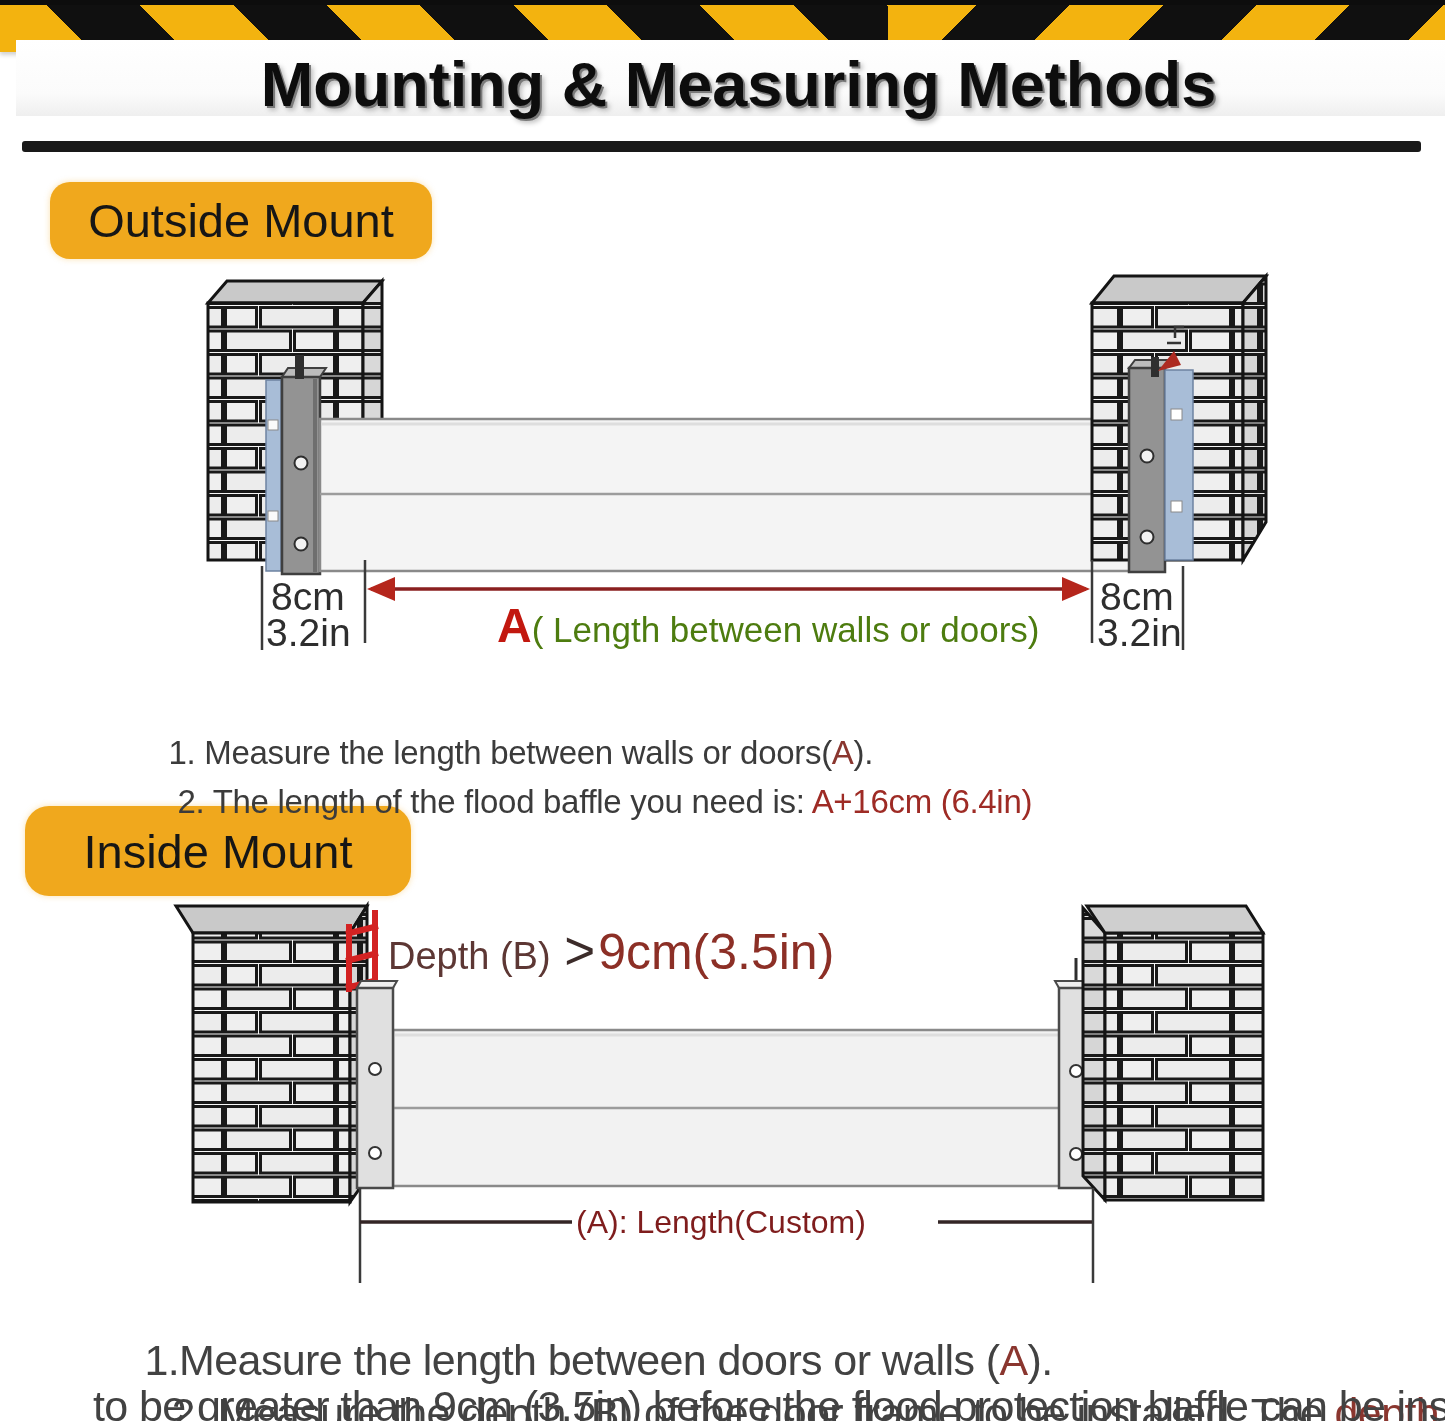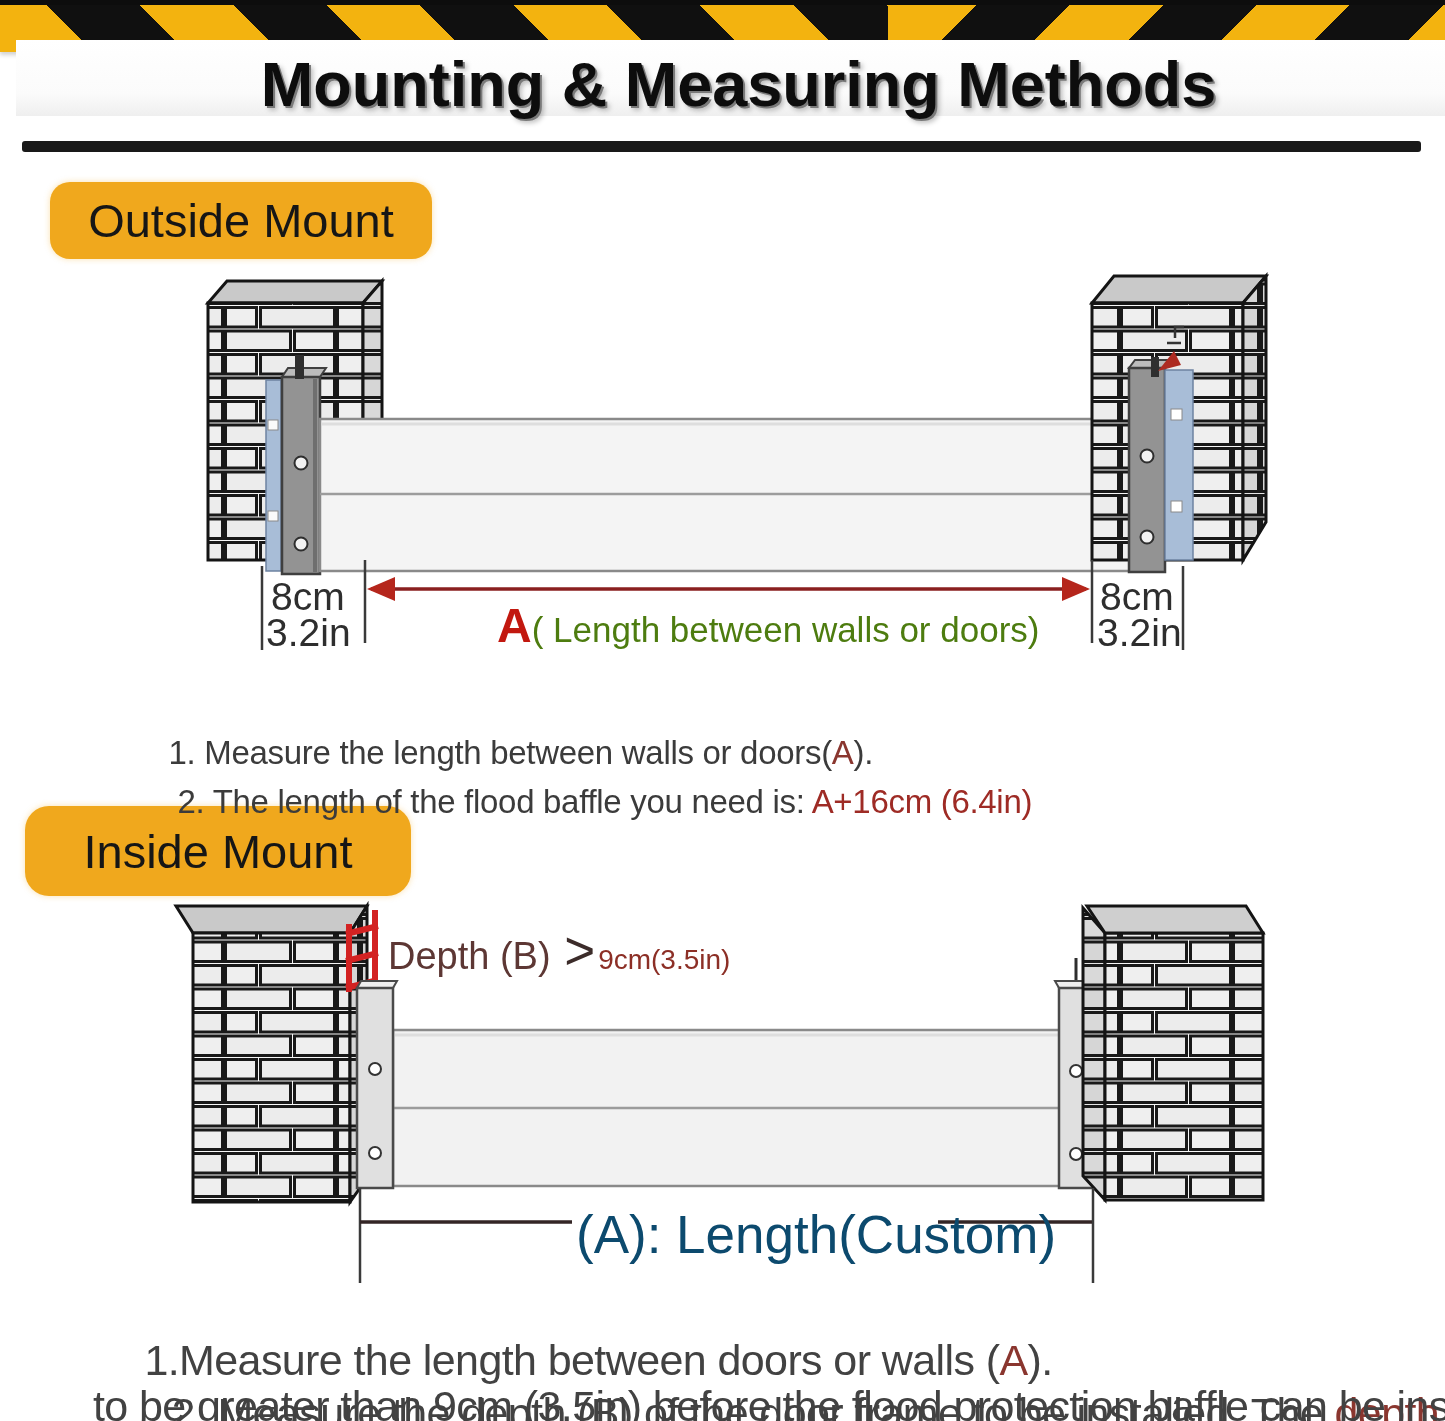--- a/index.html
+++ b/index.html
@@ -33,22 +33,22 @@
   .span-label{left:497px;top:598px;display:flex;align-items:baseline;}
   .span-letter{font-size:48px;font-weight:bold;color:#c2180f;}
   .span-text{font-size:35px;color:#4d7c0f;}
   .instr{font-size:33px;color:#3b3b3b;letter-spacing:-0.3px;}
   .o-step1{left:133px;top:696px;} .o-step2{left:142px;top:745px;}
   .hl-red{color:#9e2b25;}
   .hl-maroon{color:#8a362f;}
   .depth-label{left:388px;top:920px;display:flex;align-items:baseline;}
   .depth-pre{font-size:38px;color:#5d3734;}
   .depth-gt{font-size:53px;color:#3c2c2a;margin:0 3px;}
-  .depth-val{font-size:28px;color:#8c2f26;text-align:right;}
-  .len-label{left:576px;top:1204px;font-size:53px;color:#0c4a6e;}
+  .depth-val{font-size:50px;color:#8c2f26;text-align:right;}
+  .len-label{left:576px;top:1204px;font-size:32px;color:#7f1d1d;}
   .binstr{font-size:43px;color:#424242;letter-spacing:-0.6px;}
   .i-step1{left:99px;top:1287px;}
   .i-step2a{left:126px;top:1340px;}
   .i-step2b{left:93px;top:1382px;}
 </style>
 </head>
 <body>
 
 <div class="page">
 

